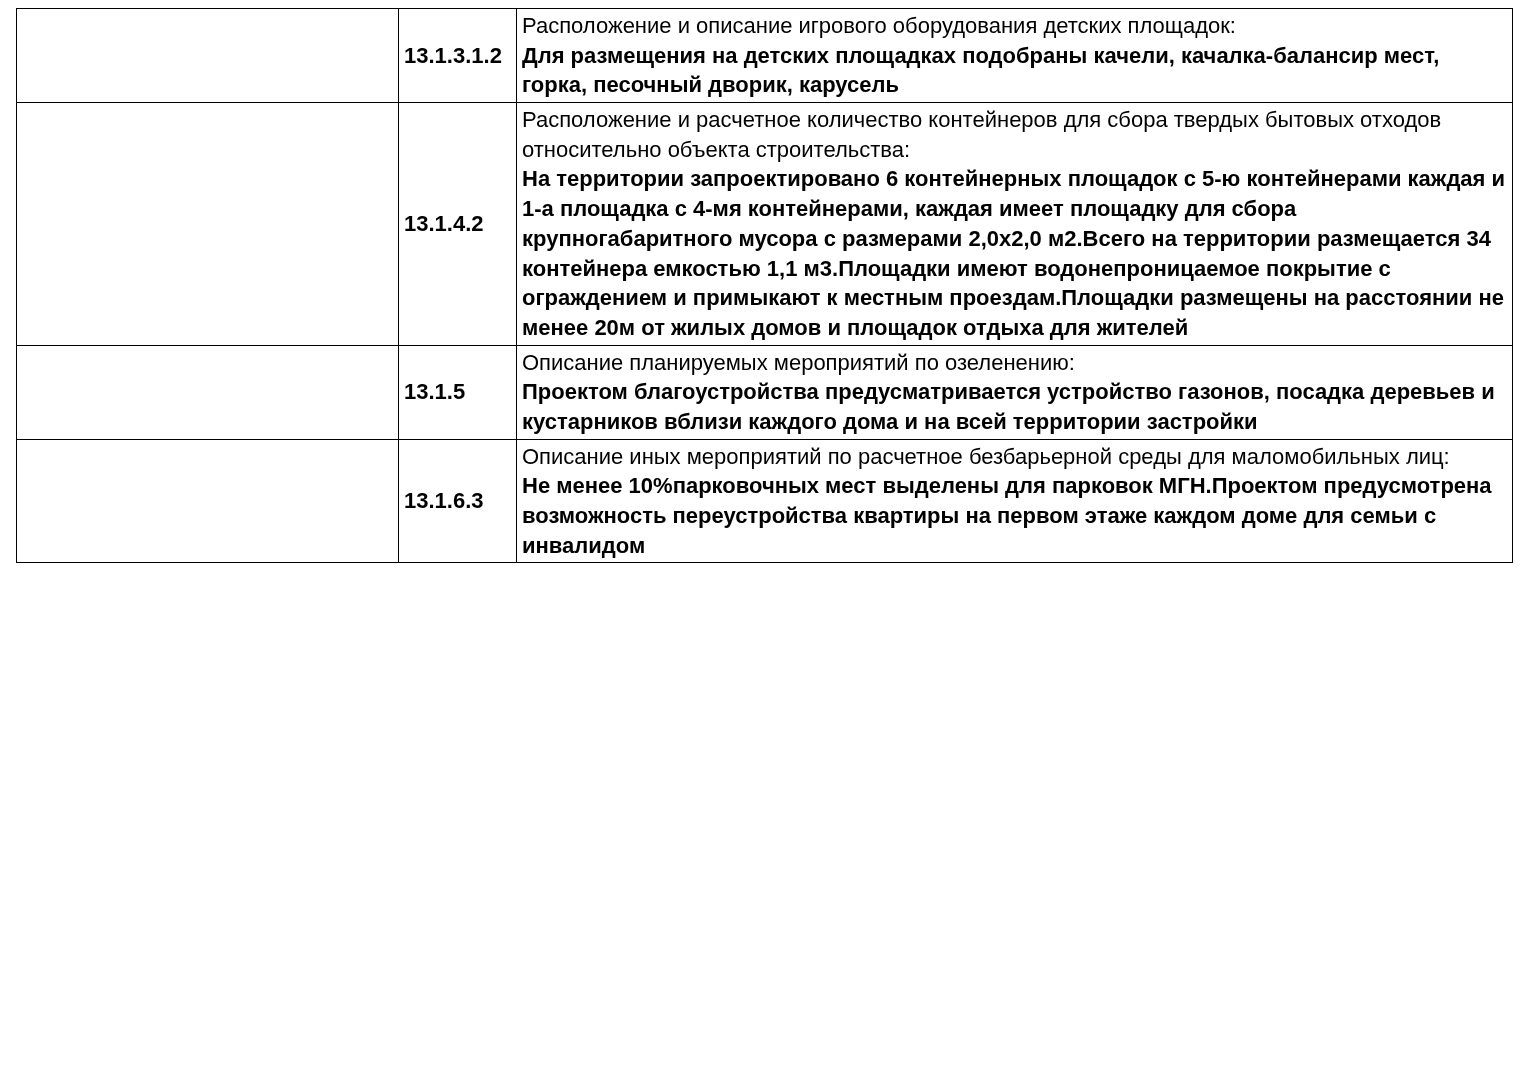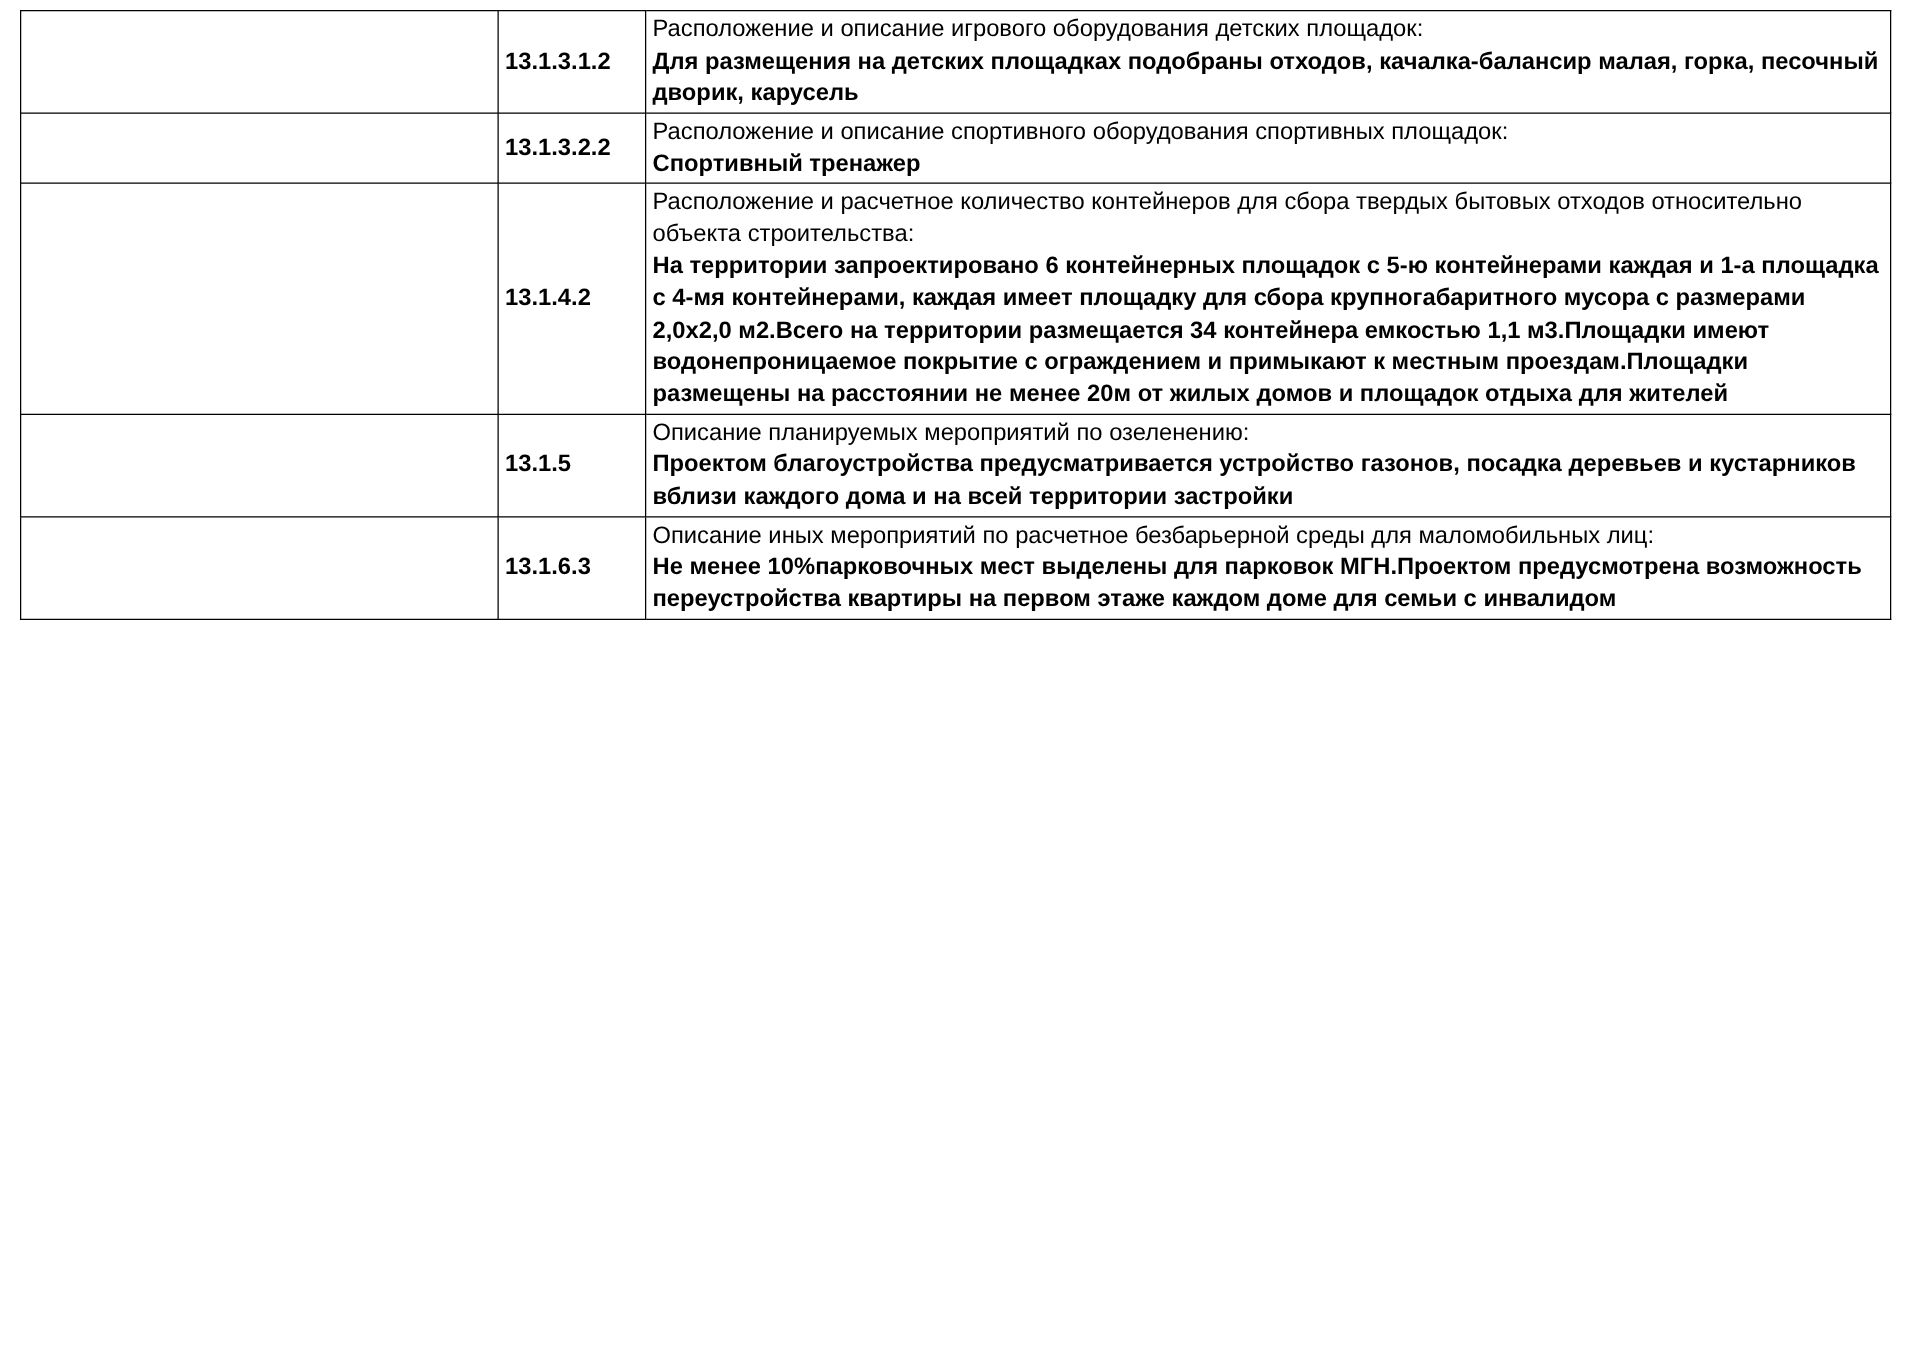--- a/index.html
+++ b/index.html
@@ -22,21 +22,21 @@
   }
   table.doc-table {
     border-collapse: collapse;
     width: 100%;
     table-layout: fixed;
   }
   table.doc-table td {
     border: 1px solid #000000;
     padding: 2px 4px 2px 5px;
     vertical-align: middle;
-    font-size: 19px;
+    font-size: 22px;
     line-height: 1.35;
   }
   td.col-empty   { width: 372px; }
   td.col-number  { width: 108px; font-weight: bold; }
   td.col-content { width: auto; }
   .cell-label {
     font-weight: normal;
   }
   .cell-value {
     font-weight: bold;
@@ -46,29 +46,21 @@
 <body>
 
 <div class="doc-table-wrap">
   <table class="doc-table">
     <tbody id="table-body">
         <tr>
           <td class="col-empty"></td>
           <td class="col-number">13.1.3.1.2</td>
           <td class="col-content">
             <div class="cell-label">Расположение и описание игрового оборудования детских площадок:</div>
-            <div class="cell-value">Для размещения на детских площадках подобраны отходов, качалка-балансир малая, горка, песочный дворик, карусель</div>
-          </td>
-        </tr>
-        <tr>
-          <td class="col-empty"></td>
-          <td class="col-number">13.1.3.2.2</td>
-          <td class="col-content">
-            <div class="cell-label">Расположение и описание спортивного оборудования спортивных площадок:</div>
-            <div class="cell-value">Спортивный тренажер</div>
+            <div class="cell-value">Для размещения на детских площадках подобраны качели, качалка-балансир мест, горка, песочный дворик, карусель</div>
           </td>
         </tr>
         <tr>
           <td class="col-empty"></td>
           <td class="col-number">13.1.4.2</td>
           <td class="col-content">
             <div class="cell-label">Расположение и расчетное количество контейнеров для сбора твердых бытовых отходов относительно объекта строительства:</div>
             <div class="cell-value">На территории запроектировано 6 контейнерных площадок с 5-ю контейнерами каждая и 1-а площадка с 4-мя контейнерами, каждая имеет площадку для сбора крупногабаритного мусора с размерами 2,0х2,0 м2.Всего на территории размещается 34 контейнера емкостью 1,1 м3.Площадки имеют водонепроницаемое покрытие с ограждением и примыкают к местным проездам.Площадки размещены на расстоянии не менее 20м от жилых домов и площадок отдыха для жителей</div>
           </td>
         </tr>

